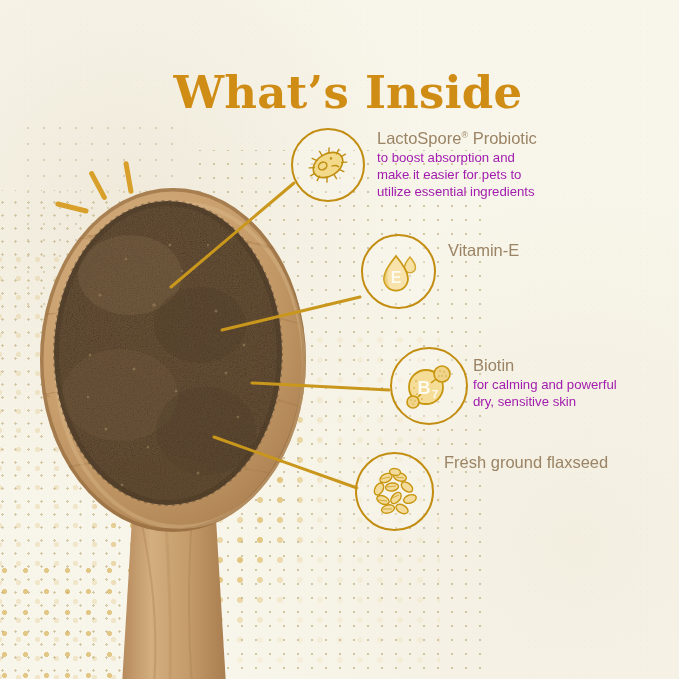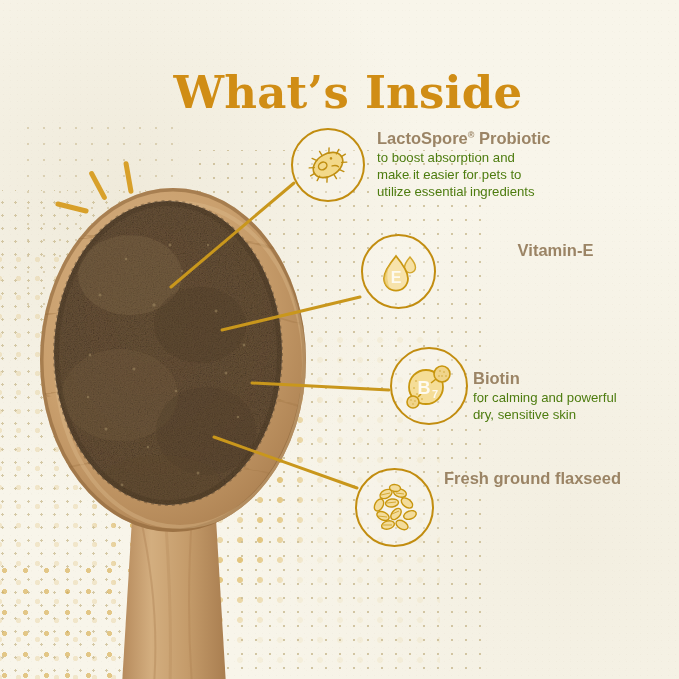--- a/index.html
+++ b/index.html
@@ -139,30 +139,30 @@
   .icon-wrap {
     position: absolute;
     inset: 0;
     display: flex;
     align-items: center;
     justify-content: center;
   }
   .txt { position: absolute; }
   .heading {
     font-size: 16.5px;
-    font-weight: 700;
+    font-weight: 400;
     color: #9b8465;
     line-height: 1.18;
     margin: 0 0 2px 0;
     white-space: nowrap;
   }
   .heading sup { font-size: 9px; vertical-align: super; }
   .body {
     font-size: 13.2px;
-    color: #4d7c0f;
+    color: #a21caf;
     line-height: 1.28;
     margin: 0;
     white-space: pre-line;
   }
   #lines { position: absolute; inset: 0; pointer-events: none; }
 </style>
 </head>
 <body>
 
 <div id="stage">
@@ -322,21 +322,21 @@
     <div class="circle" style="left:0; top:0; width:75px; height:75px;">
       <div class="icon-wrap">
         <svg width="50" height="50" viewBox="0 0 50 50">
           <path d="M36 10 q5.5 6.5 5.5 10.4 a5.5 5.5 0 0 1 -11 0 Q30.5 16.5 36 10 Z" fill="#f6e0a2" stroke="#d2a62c" stroke-width="1.4"></path>
           <path d="M22 9 q12 14.5 12 22.6 a12 12 0 0 1 -24 0 Q10 23.5 22 9 Z" fill="#f7e3ab" stroke="#c9960f" stroke-width="1.8"></path>
           <path d="M22 9 q-12 14.5 -12 22.6 a12 12 0 0 0 6 10.4 Q12 32 14 23 Q16.5 15 22 9 Z" fill="#e8c45f" opacity=".55"></path>
           <text x="22" y="36" font-family="Liberation Sans, sans-serif" font-size="16" font-weight="700" fill="#fdfaf0" text-anchor="middle">E</text>
         </svg>
       </div>
     </div>
-    <div class="txt" style="left:87px; top:7px; width:215px;text-align:center;">
+    <div class="txt" style="left:87px; top:7px; width:215px;">
       <p class="heading">Vitamin-E</p>
     </div>
   </div>
 
   <div class="callout" style="left:390px; top:347px; width:285px; height:80px;">
     <div class="circle" style="left:0; top:0; width:78px; height:78px;">
       <div class="icon-wrap">
         <svg width="58" height="58" viewBox="0 0 58 58">
           <circle cx="26" cy="30" r="17" fill="#f5dd97" stroke="#c8960f" stroke-width="1.8"></circle>
           <circle cx="42" cy="17" r="8" fill="#f0d48a" stroke="#c8960f" stroke-width="1.6"></circle>
@@ -355,28 +355,28 @@
             <circle cx="16" cy="24" r="1"></circle>
               <circle cx="14" cy="31" r="1"></circle>
             <circle cx="17" cy="37" r="1"></circle>
               <circle cx="22" cy="42" r="1"></circle>
           </g>
           <text x="24" y="37" font-family="Liberation Sans, sans-serif" font-size="18" font-weight="700" fill="#fdfaf0" text-anchor="middle">B</text>
           <text x="35" y="41" font-family="Liberation Sans, sans-serif" font-size="11" font-weight="700" fill="#fdfaf0" text-anchor="middle">7</text>
         </svg>
       </div>
     </div>
-    <div class="txt" style="left:83px; top:22px; width:200px;">
+    <div class="txt" style="left:83px; top:9px; width:200px;">
       <p class="heading">Biotin</p>
       <p class="body">for calming and powerful
 dry, sensitive skin</p>
     </div>
   </div>
 
-  <div class="callout" style="left:355px; top:452px; width:320px; height:100px;margin-top:16px;">
+  <div class="callout" style="left:355px; top:452px; width:320px; height:100px;">
     <div class="circle" style="left:0; top:0; width:79px; height:79px;">
       <div class="icon-wrap">
         <svg width="58" height="58" viewBox="0 0 58 58">
           <g fill="#f3dc9b" stroke="#c8960f" stroke-width="1.4">
             <ellipse cx="20" cy="15" rx="6.5" ry="4" transform="rotate(-28 20 15)"></ellipse>
             <ellipse cx="34" cy="14" rx="6.5" ry="4" transform="rotate(16 34 14)"></ellipse>
             <ellipse cx="13" cy="26" rx="6.5" ry="4" transform="rotate(-62 13 26)"></ellipse>
             <ellipse cx="26" cy="24" rx="6.5" ry="4" transform="rotate(-8 26 24)"></ellipse>
             <ellipse cx="41" cy="24" rx="6.5" ry="4" transform="rotate(38 41 24)"></ellipse>
             <ellipse cx="17" cy="37" rx="6.5" ry="4" transform="rotate(24 17 37)"></ellipse>

